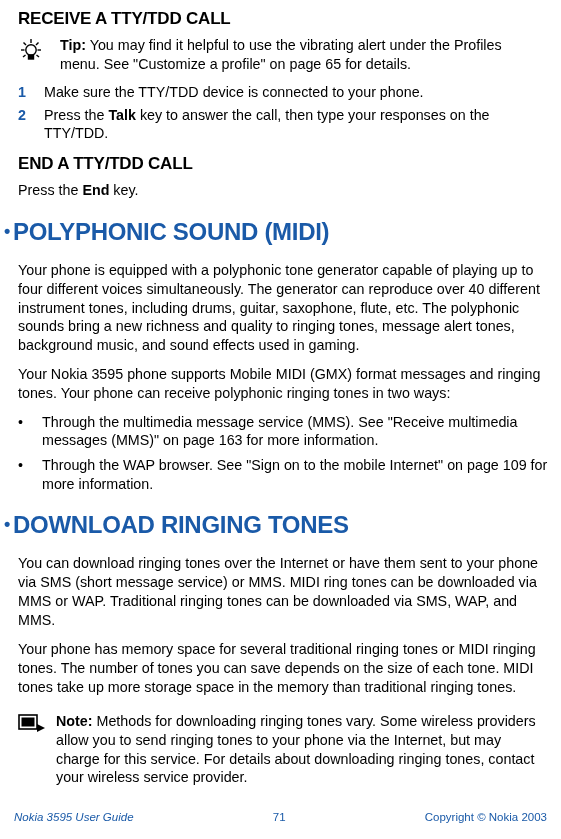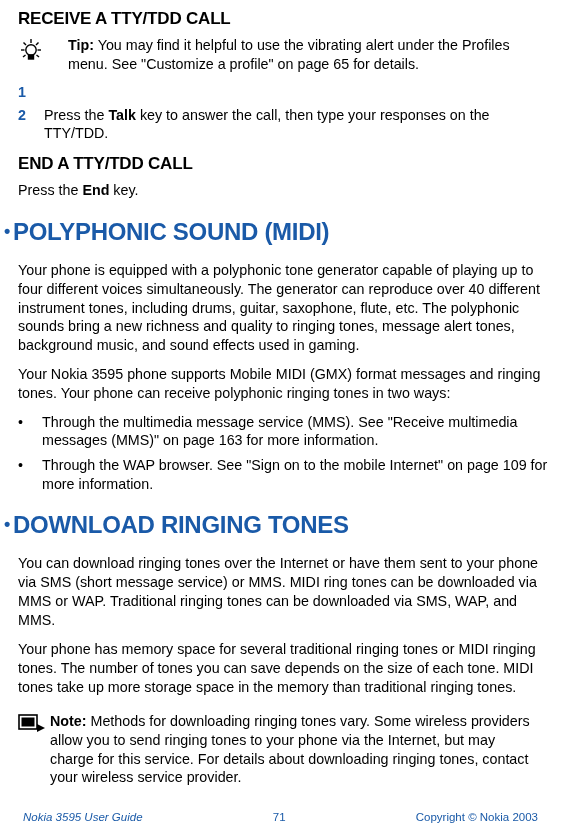--- a/index.html
+++ b/index.html
@@ -17,21 +17,21 @@
   }
   .sub-heading {
     font-weight: bold;
     font-size: 17px;
     margin-bottom: 6px;
     letter-spacing: -0.2px;
   }
   .tip-row {
     display: flex;
     align-items: flex-start;
-    gap: 24px;
+    gap: 16px;
     margin-bottom: 10px;
     padding-right: 16px;
   }
   .icon-svg { flex: 0 0 auto; margin-top: 2px; }
   .tip-text b { font-weight: bold; }
   .step-row {
     display: flex;
     gap: 14px;
     margin-bottom: 4px;
     padding-right: 4px;
@@ -68,30 +68,30 @@
   .bullet-row {
     display: flex;
     gap: 14px;
     margin-bottom: 6px;
     padding-right: 12px;
   }
   .bullet-dot { min-width: 10px; }
   .note-row {
     display: flex;
     align-items: flex-start;
-    gap: 4px;
+    gap: 10px;
     margin-top: 16px;
     padding-right: 22px;
   }
   .footer {
     position: absolute;
     left: 0;
     bottom: 14px;
     width: 561px;
-    padding: 0 23px;
+    padding: 0 14px;
     display: flex;
     justify-content: space-between;
     font-size: 11.5px;
     color: #1a5aa8;
   }
   .footer .pagenum { color: #1a5aa8; }
   .footer .left { font-style: italic; }
 </style>
 </head>
 <body>
@@ -112,20 +112,21 @@
       <line x1="18.5" y1="17" x2="21" y2="19"></line>
     </g>
   </svg>
   <div class="tip-text">
     <b>Tip:</b><span> You may find it helpful to use the vibrating alert under the Profiles menu. See "Customize a profile" on page 65 for details.</span>
   </div>
 </div>
 
 <div class="step-row">
   <span class="step-num">1</span>
+  <span>Make sure the TTY/TDD device is connected to your phone.</span>
 </div>
 
 <div class="step-row">
   <span class="step-num">2</span>
   <span>
     <span>Press the </span><b>Talk</b><span> key to answer the call, then type your responses on the TTY/TDD.</span>
   </span>
 </div>
 
 <div class="sub-heading end-row">END A TTY/TDD CALL</div>

